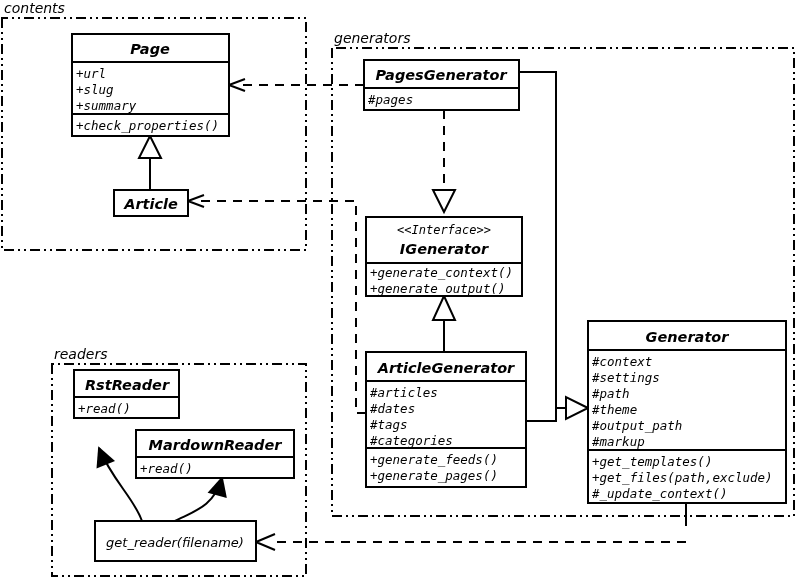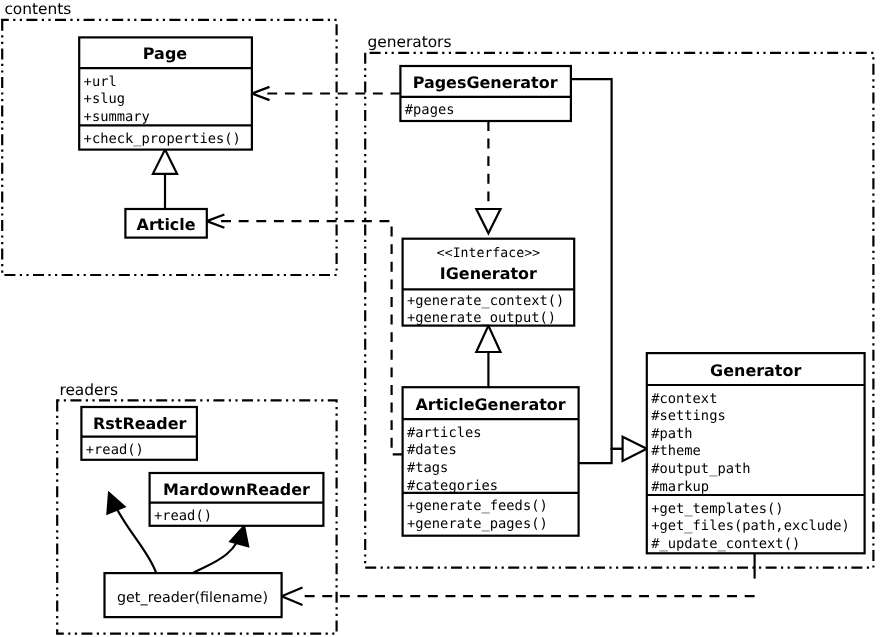--- a/index.html
+++ b/index.html
@@ -1,18 +1,18 @@
 <!DOCTYPE html>
 <html><head>
 <meta charset="utf-8">
 <style>
   html,body{margin:0;padding:0;background:#ffffff;}
   body{width:803px;height:579px;overflow:hidden;
        font-family:"DejaVu Sans","Liberation Sans",sans-serif;}
-  #stage{position:relative;width:725px;height:579px;}
+  #stage{position:relative;width:725px;height:579px;font-style:italic;}
   svg{position:absolute;left:0;top:0;}
   .pkg-label{font-family:"DejaVu Sans","Liberation Sans",sans-serif;font-size:14px;fill:#000;}
   .cls-name{font-family:"DejaVu Sans","Liberation Sans",sans-serif;font-size:14.5px;font-weight:bold;fill:#000;text-anchor:middle;}
   .cls-stereo{font-family:"DejaVu Sans Mono","Liberation Mono",monospace;font-size:12px;fill:#000;text-anchor:middle;}
   .member{font-family:"DejaVu Sans Mono","Liberation Mono",monospace;font-size:12.5px;fill:#000;}
   .func-label{font-family:"DejaVu Sans","Liberation Sans",sans-serif;font-size:13px;fill:#000;text-anchor:middle;}
   .box{fill:#ffffff;stroke:#000000;stroke-width:2;}
   .sep{stroke:#000000;stroke-width:2;}
   .solidline{stroke:#000;stroke-width:2;fill:none;}
   .dashline{stroke:#000;stroke-width:2;fill:none;stroke-dasharray:9,7;}

